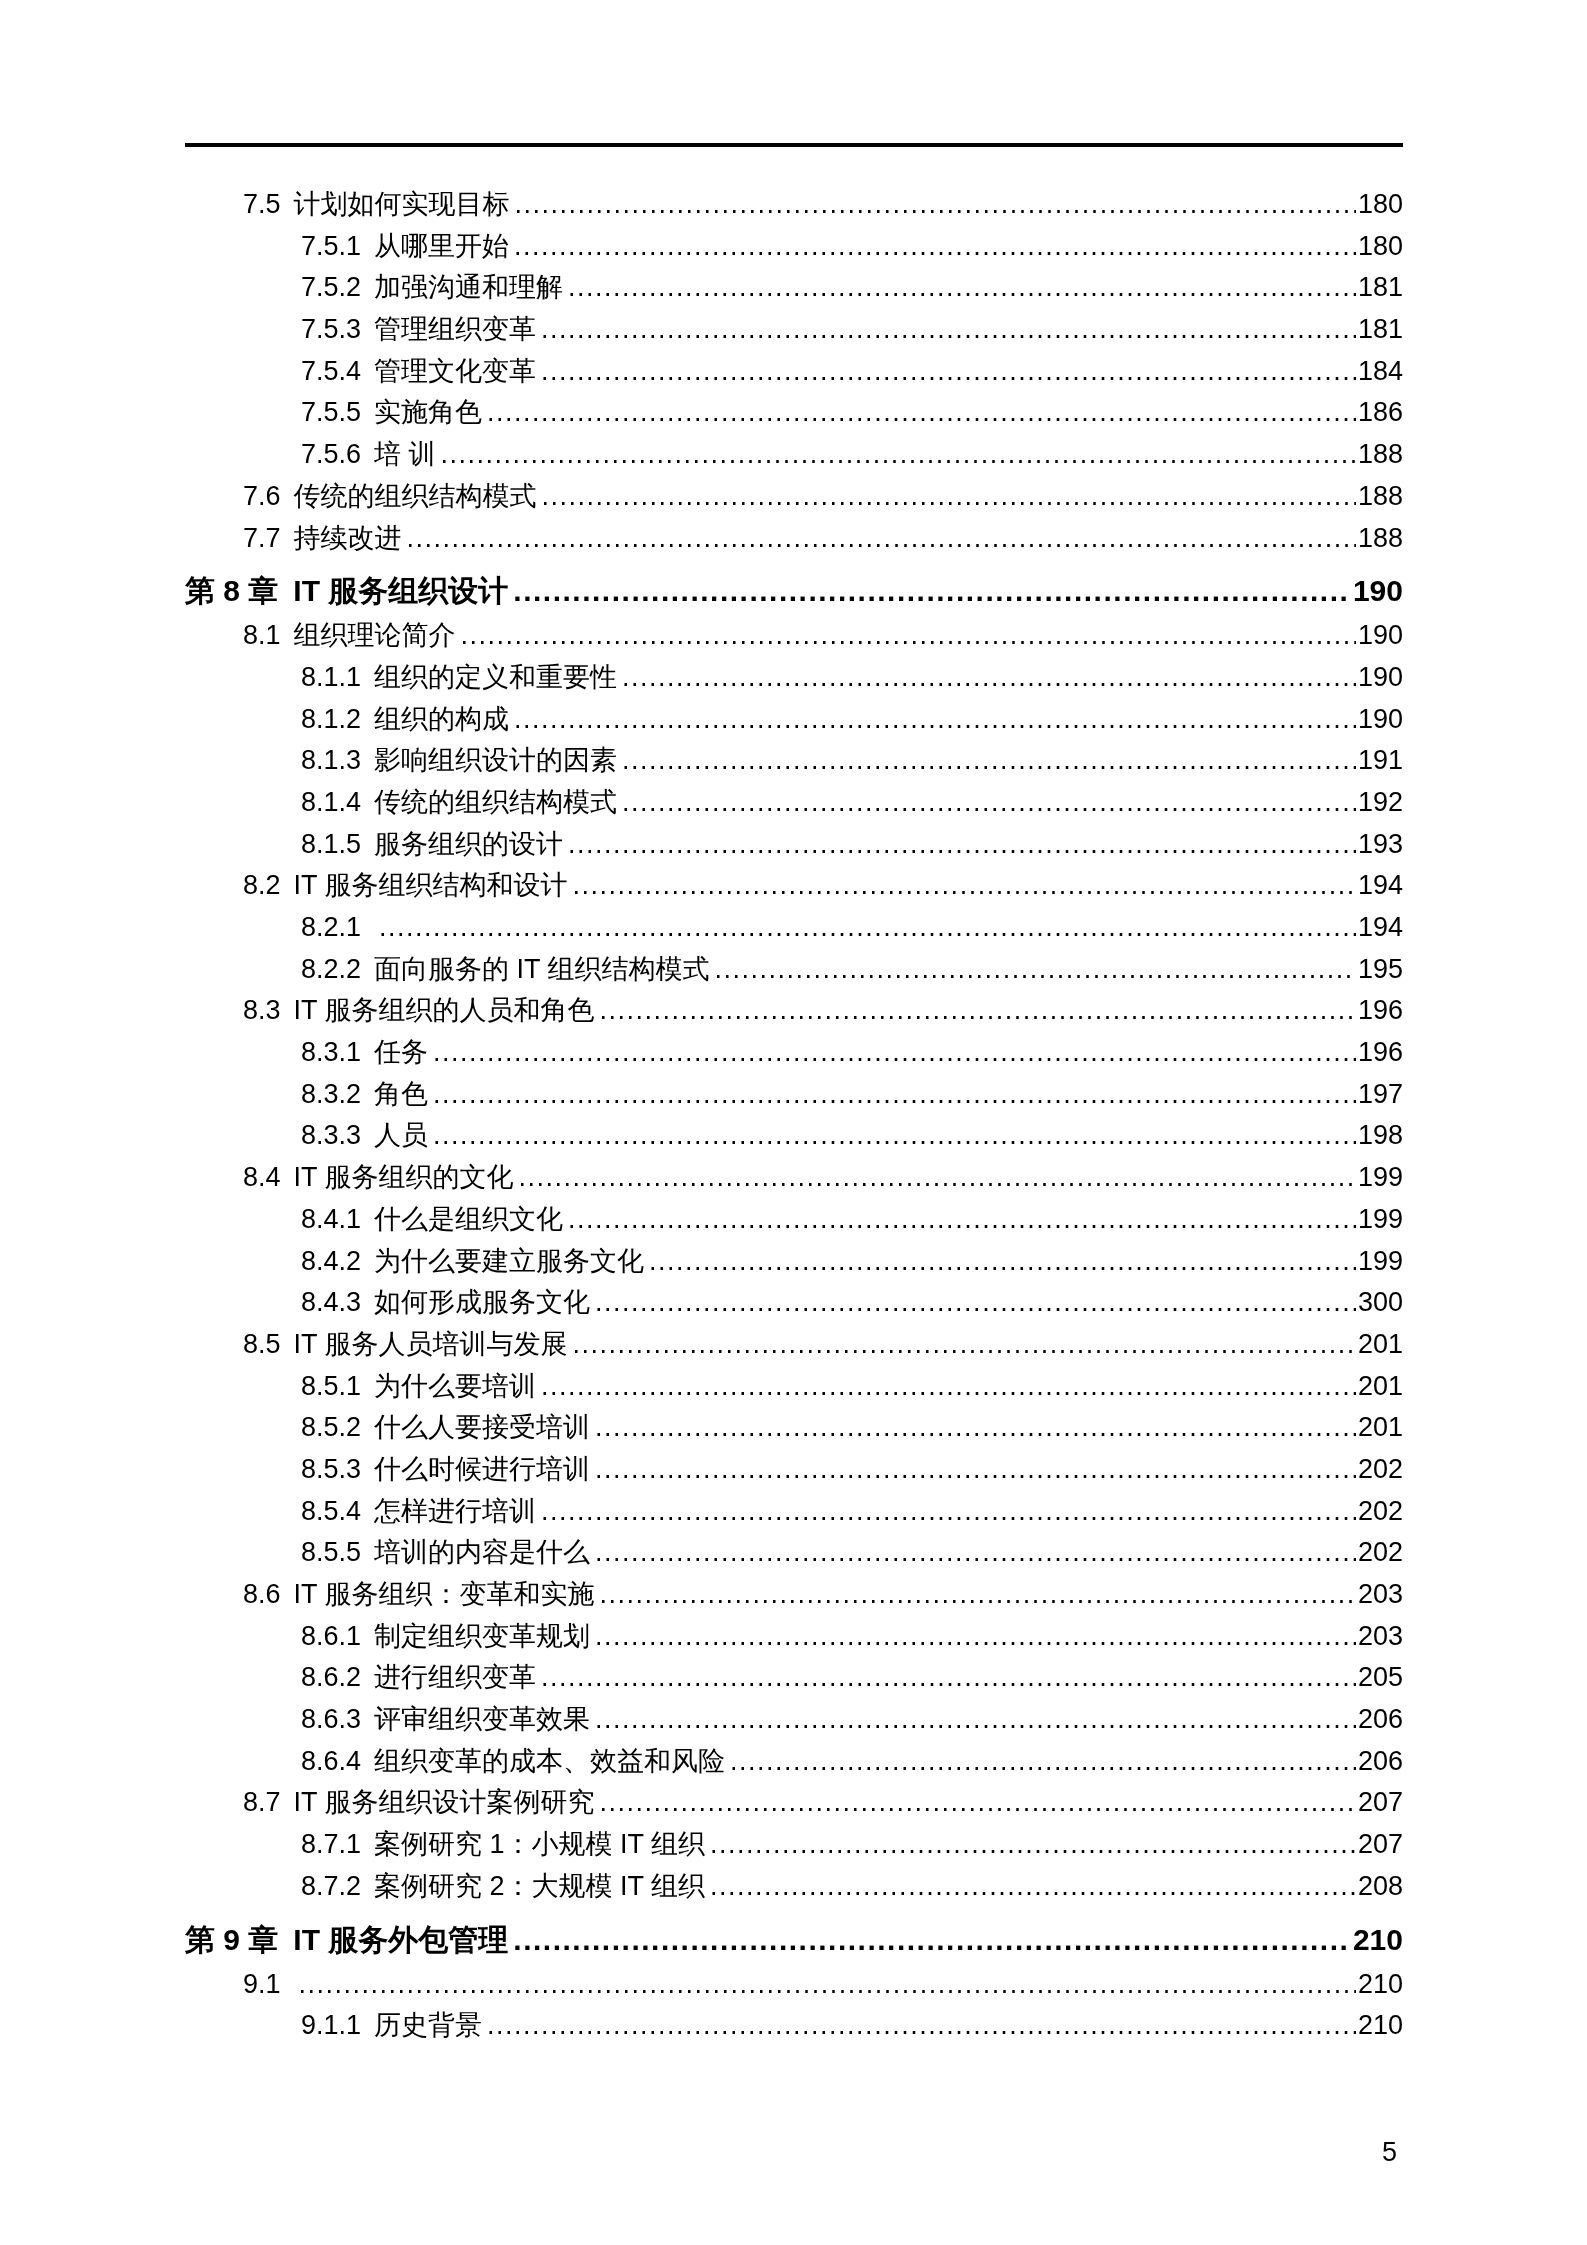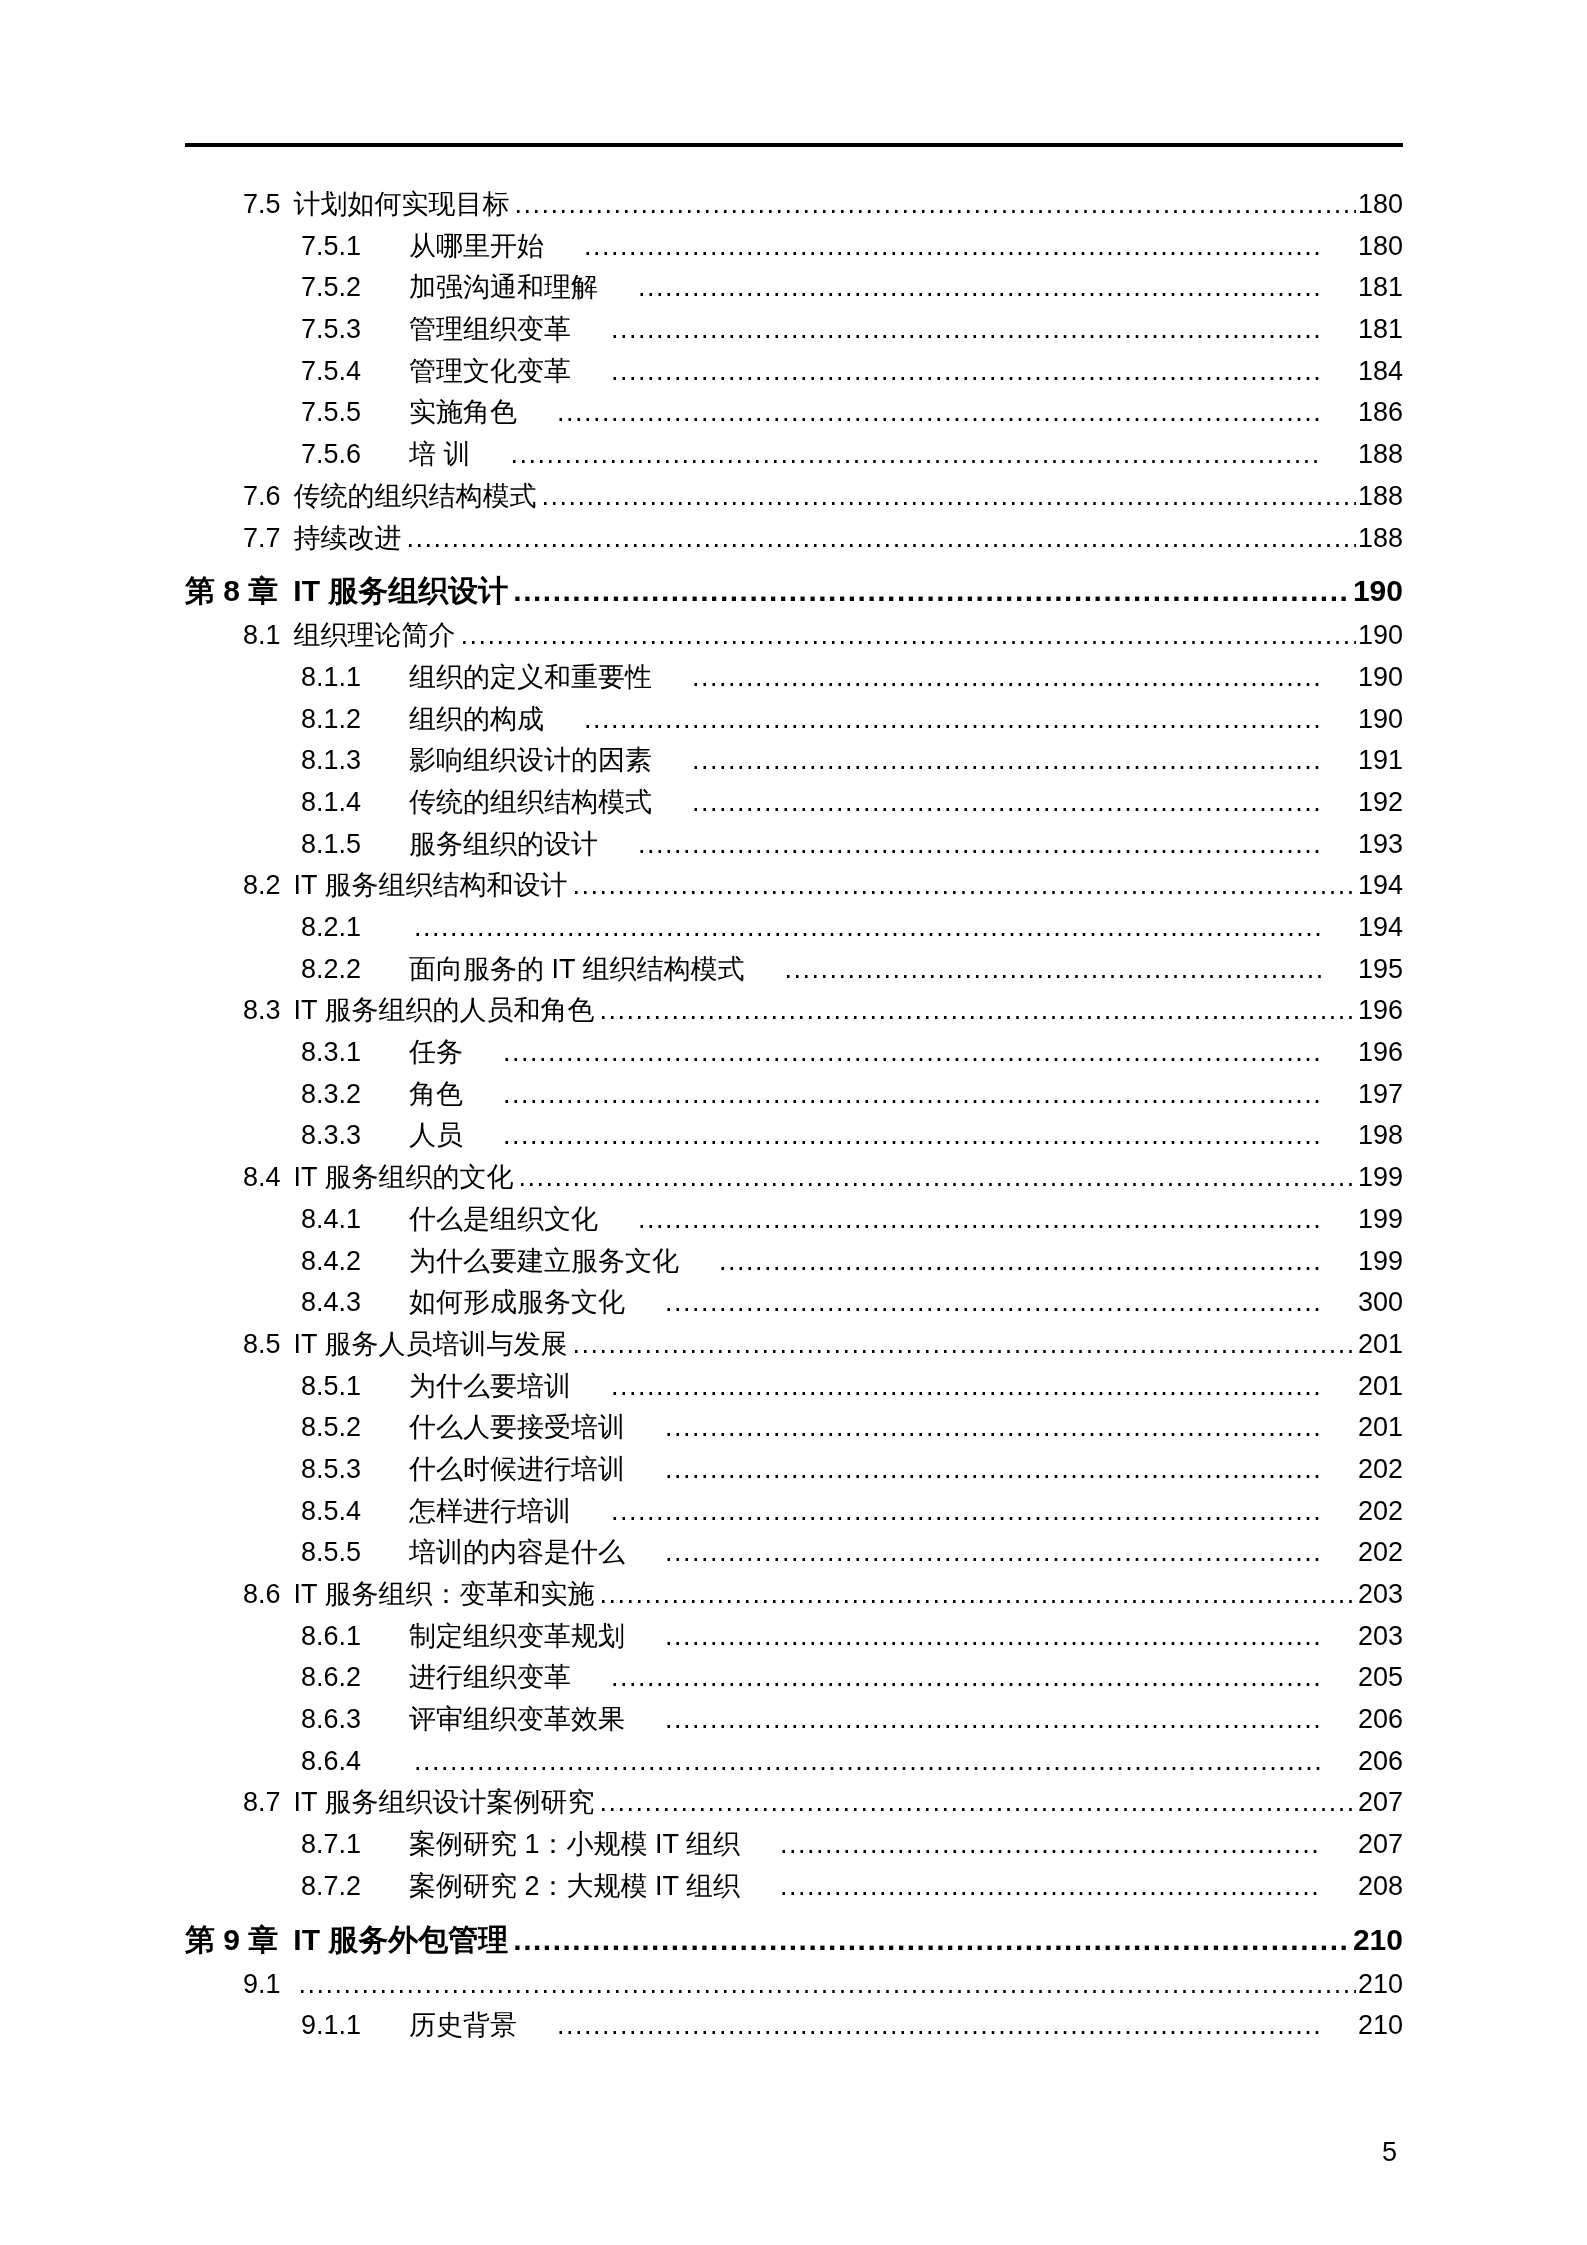--- a/index.html
+++ b/index.html
@@ -57,21 +57,21 @@
   }
   .lvl0 {
     font-weight: bold;
     font-size: 30px;
     height: 44px;
     line-height: 44px;
     margin: 10px 0 2px 0;
   }
   .lvl0 .num { margin-right: 15px; text-align: center; }
   .lvl1 { padding-left: 58px; }
-  .lvl2 { padding-left: 116px; gap: 35px; }
+  .lvl2 { padding-left: 116px; }
   .footer {
     position: absolute;
     left: 185px;
     top: 2136px;
     width: 1218px;
     text-align: right;
     font-size: 27px;
     line-height: 32px;
     padding-right: 6px;
     box-sizing: border-box;
@@ -299,20 +299,21 @@
       <span class="pagenum">205</span>
     </div>
     <div class="row lvl2">
       <span class="num">8.6.3</span>
       <span class="title">评审组织变革效果</span>
       <span class="leader">............................................................................................................................................................................................................................................................................................................</span>
       <span class="pagenum">206</span>
     </div>
     <div class="row lvl2">
       <span class="num">8.6.4</span>
+      <span class="title">组织变革的成本、效益和风险</span>
       <span class="leader">............................................................................................................................................................................................................................................................................................................</span>
       <span class="pagenum">206</span>
     </div>
     <div class="row lvl1">
       <span class="num">8.7</span>
       <span class="title">IT 服务组织设计案例研究</span>
       <span class="leader">............................................................................................................................................................................................................................................................................................................</span>
       <span class="pagenum">207</span>
     </div>
     <div class="row lvl2">

